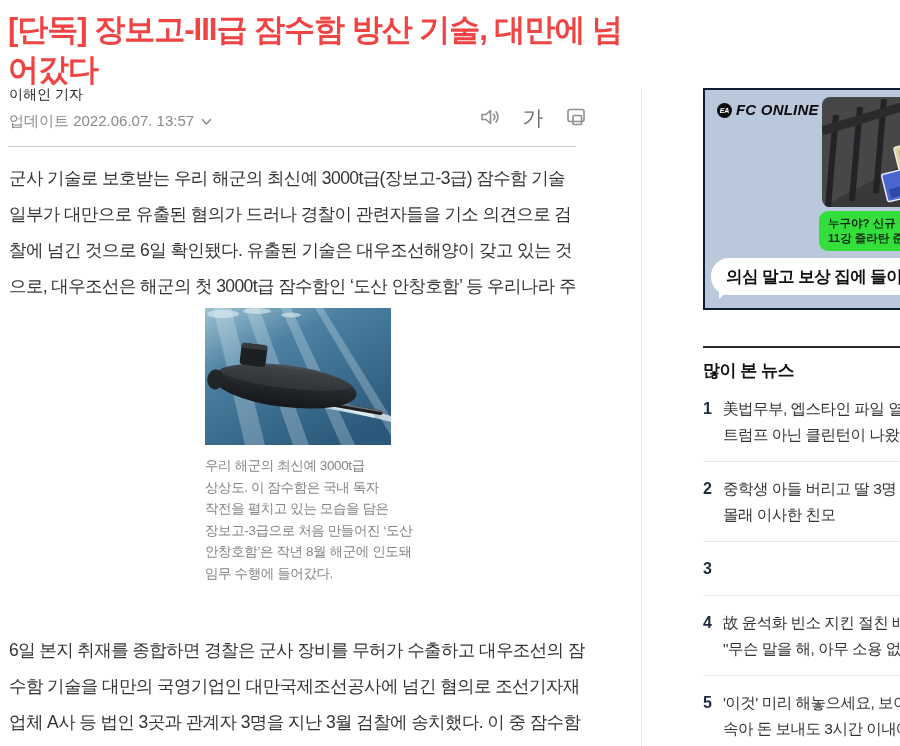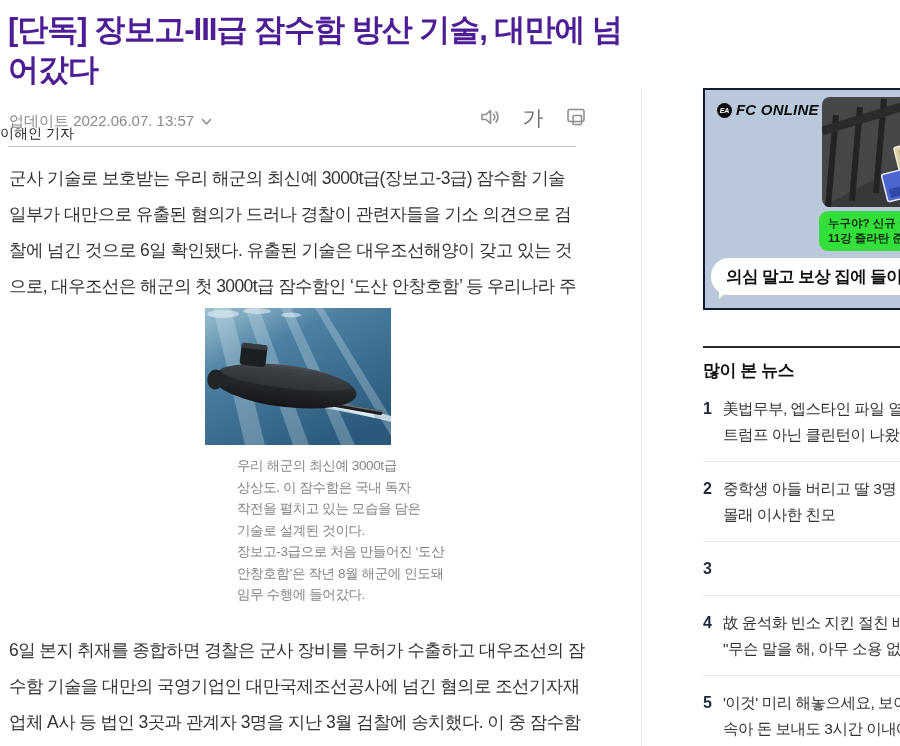--- a/index.html
+++ b/index.html
@@ -4,40 +4,40 @@
 <style>
   * { margin:0; padding:0; box-sizing:border-box; }
   html,body { background:#ffffff; }
   .page {
     position:relative; width:900px; height:746px; overflow:hidden;
     background:#ffffff; font-family:"Liberation Sans","DejaVu Sans",sans-serif;
   }
   
   .headline {
     position:absolute; left:8px; top:10px; width:640px;
-    font-size:31px; font-weight:800; color:#4c1d95; letter-spacing:-1px; line-height:1.28;
-  }
-  .byline { position:absolute; left:0; top:86px; font-size:14px; color:#222;margin-top:39px; }
+    font-size:31px; font-weight:800; color:#ef4444; letter-spacing:-1px; line-height:1.28;
+  }
+  .byline { position:absolute; left:9px; top:86px; font-size:14px; color:#222; }
   .dateline { position:absolute; left:9px; top:112px; font-size:15px; color:#8a8a8a; display:flex; align-items:center; gap:7px; }
   .tools { position:absolute; left:477px; top:104px; display:flex; align-items:center; gap:17px; }
   .tool-btn { width:26px; height:26px; display:flex; align-items:center; justify-content:center; cursor:pointer; background:none; border:none; }
   .font-size-label { font-size:21px; color:#6e6e6e; font-weight:500; line-height:1; }
   .meta-divider { position:absolute; left:8px; top:146px; width:568px; height:1px; background:#c9c9c9; }
   
   .para {
     position:absolute; left:9px; width:576px; font-size:17.5px; line-height:36px;
     color:#333; letter-spacing:-0.6px; overflow:hidden;
   }
   .para1 { top:160px; height:146px; }
   .para2 { top:632px; height:114px; }
   
   .figure { position:absolute; left:205px; top:308px; width:205px; }
   .figure svg.photo { display:block; width:186px; height:137px; }
   .caption { margin-top:10px; font-size:13.5px; line-height:21.5px; color:#858585; letter-spacing:-0.4px; }
-  .caption div { white-space:nowrap;margin-left:32px; }
+  .caption div { white-space:nowrap; }
   
   .v-divider { position:absolute; left:641px; top:88px; width:1px; height:658px; background:#e7e7e7; }
   .sidebar { position:absolute; left:703px; top:88px; width:197px; height:658px; overflow:hidden; }
   
   .ad { position:absolute; left:0; top:0; width:252px; height:222px; background:#b9c8db; border:2px solid #101c33; }
   .ad-logo { position:absolute; left:12px; top:11px; display:flex; align-items:flex-end; gap:4px; }
   .ea-circle { width:15px; height:15px; border-radius:50%; background:#0c0c0c; color:#fff; font-size:7px; font-style:italic; font-weight:700; display:flex; align-items:center; justify-content:center; }
   .ad-brand { font-size:15px; font-weight:800; font-style:italic; color:#0c0c0c; letter-spacing:0.2px; }
   .ad-photo { position:absolute; left:117px; top:7px; width:132px; height:110px; border-radius:8px; overflow:hidden; }
   .bubble-green {
@@ -142,21 +142,20 @@
         <ellipse cx="80" cy="70" rx="66" ry="10" fill="#3a3f44" opacity="0.6"></ellipse>
         <rect x="32" y="40" width="26" height="22" rx="4" fill="#1d2023"></rect>
         <rect x="32" y="40" width="26" height="5" rx="2" fill="#3c4146" opacity="0.8"></rect>
         <ellipse cx="10" cy="80" rx="8" ry="10" fill="#222528"></ellipse>
       </g>
     </svg>
     <figcaption class="caption">
       <div>우리 해군의 최신예 3000t급</div>
       <div>상상도. 이 잠수함은 국내 독자</div>
       <div>작전을 펼치고 있는 모습을 담은</div>
-      <div>기술로 설계된 것이다.</div>
       <div>장보고-3급으로 처음 만들어진 ‘도산</div>
       <div>안창호함’은 작년 8월 해군에 인도돼</div>
       <div>임무 수행에 들어갔다.</div>
     </figcaption>
   </figure>
 
   <p class="para para2">6일 본지 취재를 종합하면 경찰은 군사 장비를 무허가 수출하고 대우조선의 잠수함 기술을 대만의 국영기업인 대만국제조선공사에 넘긴 혐의로 조선기자재 업체 A사 등 법인 3곳과 관계자 3명을 지난 3월 검찰에 송치했다. 이 중 잠수함 기술 도면 일부를 갖고 출국한 뒤 이를 대만 기업에 넘긴 혐의를 받는 1명은 구속 송치됐다.</p>
 
   <div class="v-divider"></div>
 

